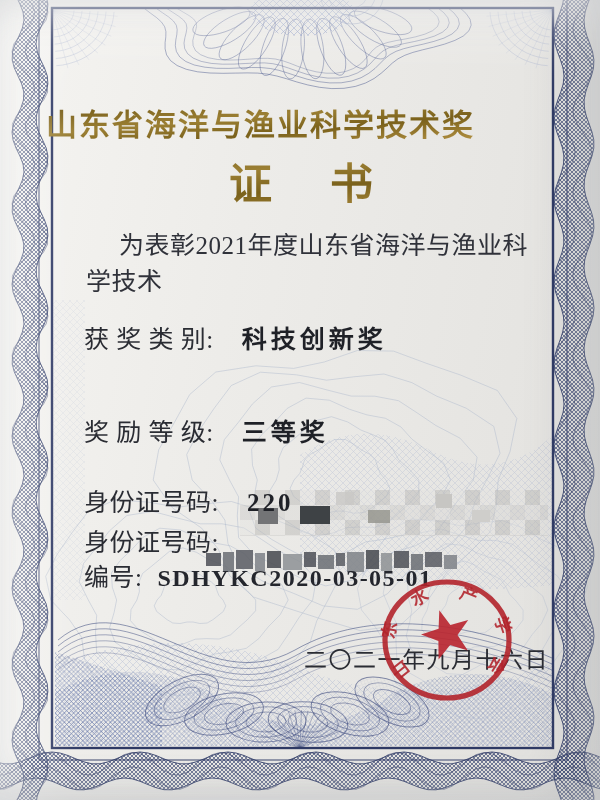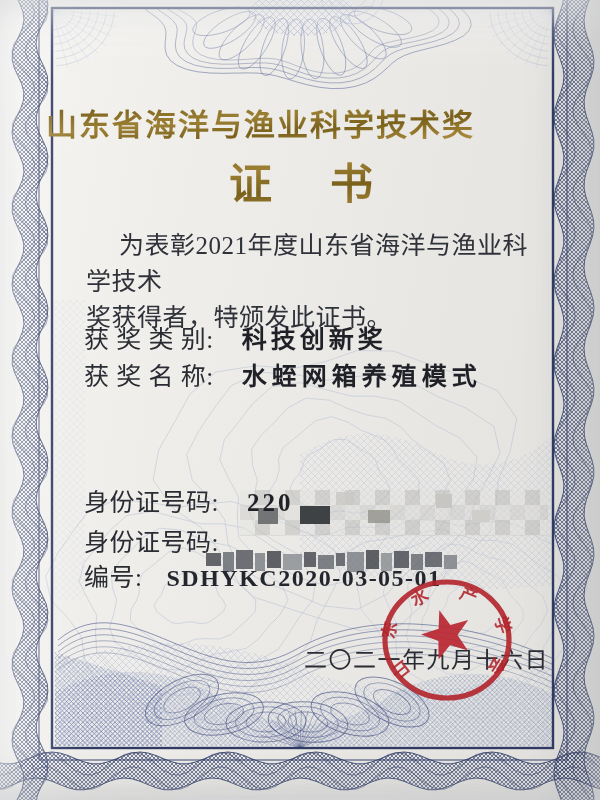--- a/index.html
+++ b/index.html
@@ -25,21 +25,21 @@
   .cert-title{position:absolute;left:0;right:0;top:149px;text-align:center;
     font-weight:700;font-size:43px;letter-spacing:58px;padding-left:60px;white-space:nowrap;}
   .body-par{position:absolute;left:86px;top:228px;width:450px;font-size:25px;
     line-height:36px;letter-spacing:.5px;color:#30323a;}
   .body-par .l1{text-indent:33px;}
   .field{position:absolute;left:84px;height:32px;line-height:32px;font-size:25px;white-space:nowrap;}
   .flabel{letter-spacing:.5px;color:#2a2c33;}
   .fval{margin-left:28px;font-weight:700;color:#1f2127;}
   .ls2{letter-spacing:2px;}.ls4{letter-spacing:4px;}.ls5{letter-spacing:5px;}
   .num{letter-spacing:3px;font-weight:700;}
-  .code{font-size:24px;letter-spacing:1.5px;font-weight:700;margin-left:24px;color:#24262d;}
+  .code{font-size:24px;letter-spacing:1.5px;font-weight:700;margin-left:15px;color:#24262d;}
   .date{position:absolute;left:304px;top:641px;font-size:23px;letter-spacing:1.5px;color:#2a2c33;}
   #id-mosaic{position:absolute;left:240px;top:490px;width:308px;height:46px;
     background:conic-gradient(rgba(186,185,182,.50) 25%, rgba(216,215,212,.42) 0 50%,
                rgba(199,198,195,.42) 0 75%, rgba(226,225,222,.38) 0);
     background-size:30px 30px;}
   #id-mosaic .cell{position:absolute;}
   #unit-blur{position:absolute;left:206px;top:550px;width:302px;height:24px;
     display:flex;align-items:center;overflow:hidden;}
   #unit-blur span{display:inline-block;flex:none;}
 </style>
@@ -209,28 +209,27 @@
         <span style="width: 12px; height: 16px; margin-right: 2px; position: relative; top: 0px; background: rgb(106, 109, 115); opacity: 0.85;"></span>
         <span style="width: 17px; height: 15px; margin-right: 2px; position: relative; top: -3px; background: rgb(88, 91, 98); opacity: 0.85;"></span>
         <span style="width: 13px; height: 14px; margin-right: 2px; position: relative; top: 0px; background: rgb(126, 129, 135); opacity: 0.85;"></span>
       </div>
 
     <div class="award-title gold">山东省海洋与渔业科学技术奖</div>
     <div class="cert-title gold">证书</div>
 
     <div class="body-par">
       <div class="l1">为表彰2021年度山东省海洋与渔业科学技术</div>
-      <div class="l2">奖获得者，特颁发此证书。</div>
     </div>
 
     <div class="field" style="top:324px">
       <span class="flabel">获 奖 类 别:</span><span class="fval ls4">科技创新奖</span>
     </div>
-    <div class="field" style="top:361px">
-      <span class="flabel">获 奖 名 称:</span><span class="fval ls5">水蛭网箱养殖模式</span>
+    <div class="field" style="top:417px">
+      <span class="flabel">奖 励 等 级:</span><span class="fval ls4">三等奖</span>
     </div>
     <div class="field" style="top:487px">
       <span class="flabel">身份证号码:</span><span class="fval num">220</span>
     </div>
     <div class="field" style="top:527px">
       <span class="flabel">身份证号码:</span><span class="fval"></span>
     </div>
     <div class="field" style="top:562px">
       <span class="flabel">编号:</span><span class="fval code">SDHYKC2020-03-05-01</span>
     </div>

